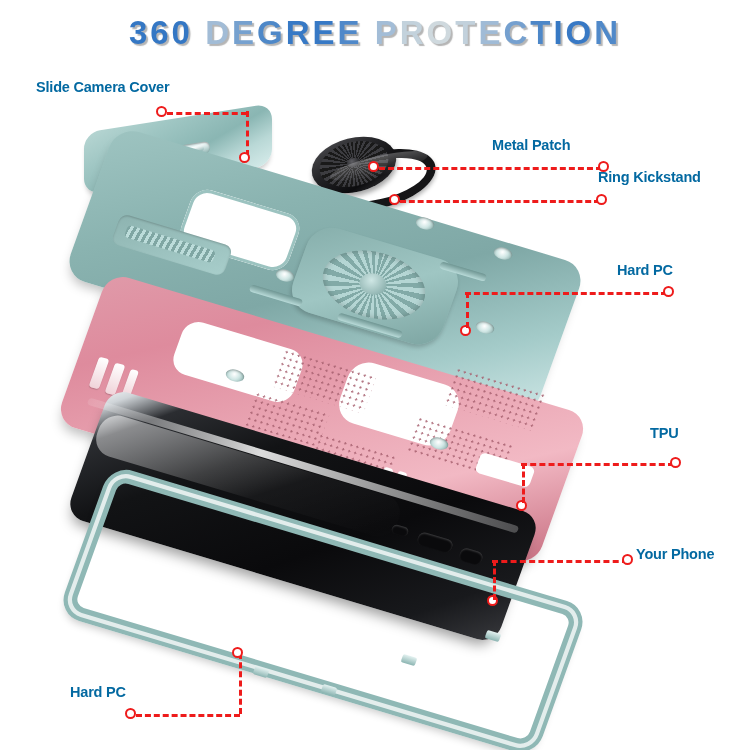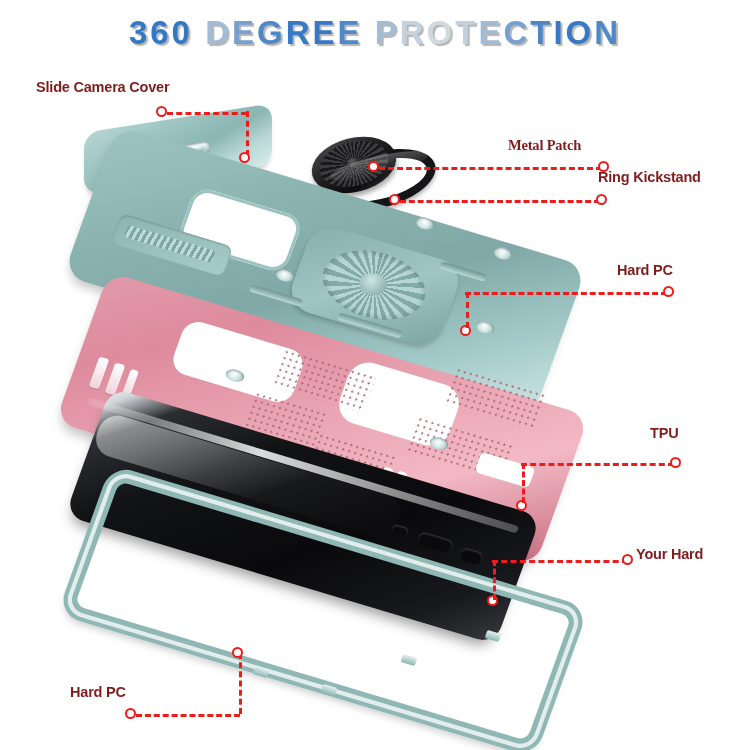--- a/index.html
+++ b/index.html
@@ -35,21 +35,21 @@
   #title .ch {
     display: inline-block;
     text-shadow: 2px 2px 1px rgba(90,90,90,0.45);
   }
 
   
   .label {
     position: absolute;
     font-size: 14.5px;
     font-weight: bold;
-    color: #7f1d1d;
+    color: #0369a1;
     white-space: nowrap;
     letter-spacing: -0.2px;
   }
 
   
   .hline {
     position: absolute;
     height: 0;
     border-top: 3px dashed #ee1b1b;
   }
@@ -501,21 +501,21 @@
     <div class="clip" style="left:318px; top:120px;"></div>
     <div class="clip" style="left:402px; top:96px;"></div>
   </div>
 
   <div class="label" style="left:36px; top:79px;">Slide Camera Cover</div>
   <div class="dot" style="left:156px; top:106px;"></div>
   <div class="hline" style="left:167px; top:111.5px; width:80px;"></div>
   <div class="vline" style="left:245.5px; top:111px; height:45px;"></div>
   <div class="dot" style="left:239px; top:152px;"></div>
 
-  <div class="label" style="left:508px; top:137px;font-family:Liberation Serif, serif;">Metal Patch</div>
+  <div class="label" style="left:492px; top:137px;">Metal Patch</div>
   <div class="dot" style="left:368px; top:161px;"></div>
   <div class="hline" style="left:379px; top:166.5px; width:223px;"></div>
   <div class="dot" style="left:598px; top:161px;"></div>
 
   <div class="label" style="left:598px; top:169px;">Ring Kickstand</div>
   <div class="dot" style="left:389px; top:194px;"></div>
   <div class="hline" style="left:400px; top:199.5px; width:200px;"></div>
   <div class="dot" style="left:596px; top:194px;"></div>
 
   <div class="label" style="left:617px; top:262px;">Hard PC</div>
@@ -523,21 +523,21 @@
   <div class="vline" style="left:465.5px; top:292px; height:36px;"></div>
   <div class="hline" style="left:465px; top:292px; width:202px;"></div>
   <div class="dot" style="left:663px; top:286px;"></div>
 
   <div class="label" style="left:650px; top:425px;">TPU</div>
   <div class="dot" style="left:516px; top:500px;"></div>
   <div class="vline" style="left:521.5px; top:463px; height:40px;"></div>
   <div class="hline" style="left:521px; top:463px; width:153px;"></div>
   <div class="dot" style="left:670px; top:457px;"></div>
 
-  <div class="label" style="left:636px; top:546px;">Your Hard</div>
+  <div class="label" style="left:636px; top:546px;">Your Phone</div>
   <div class="dot" style="left:487px; top:595px;"></div>
   <div class="vline" style="left:492.5px; top:560px; height:40px;"></div>
   <div class="hline" style="left:492px; top:560px; width:136px;"></div>
   <div class="dot" style="left:622px; top:554px;"></div>
 
   <div class="label" style="left:70px; top:684px;">Hard PC</div>
   <div class="dot" style="left:125px; top:708px;"></div>
   <div class="hline" style="left:136px; top:713.5px; width:104px;"></div>
   <div class="vline" style="left:238.5px; top:653px; height:61px;"></div>
   <div class="dot" style="left:232px; top:647px;"></div>

